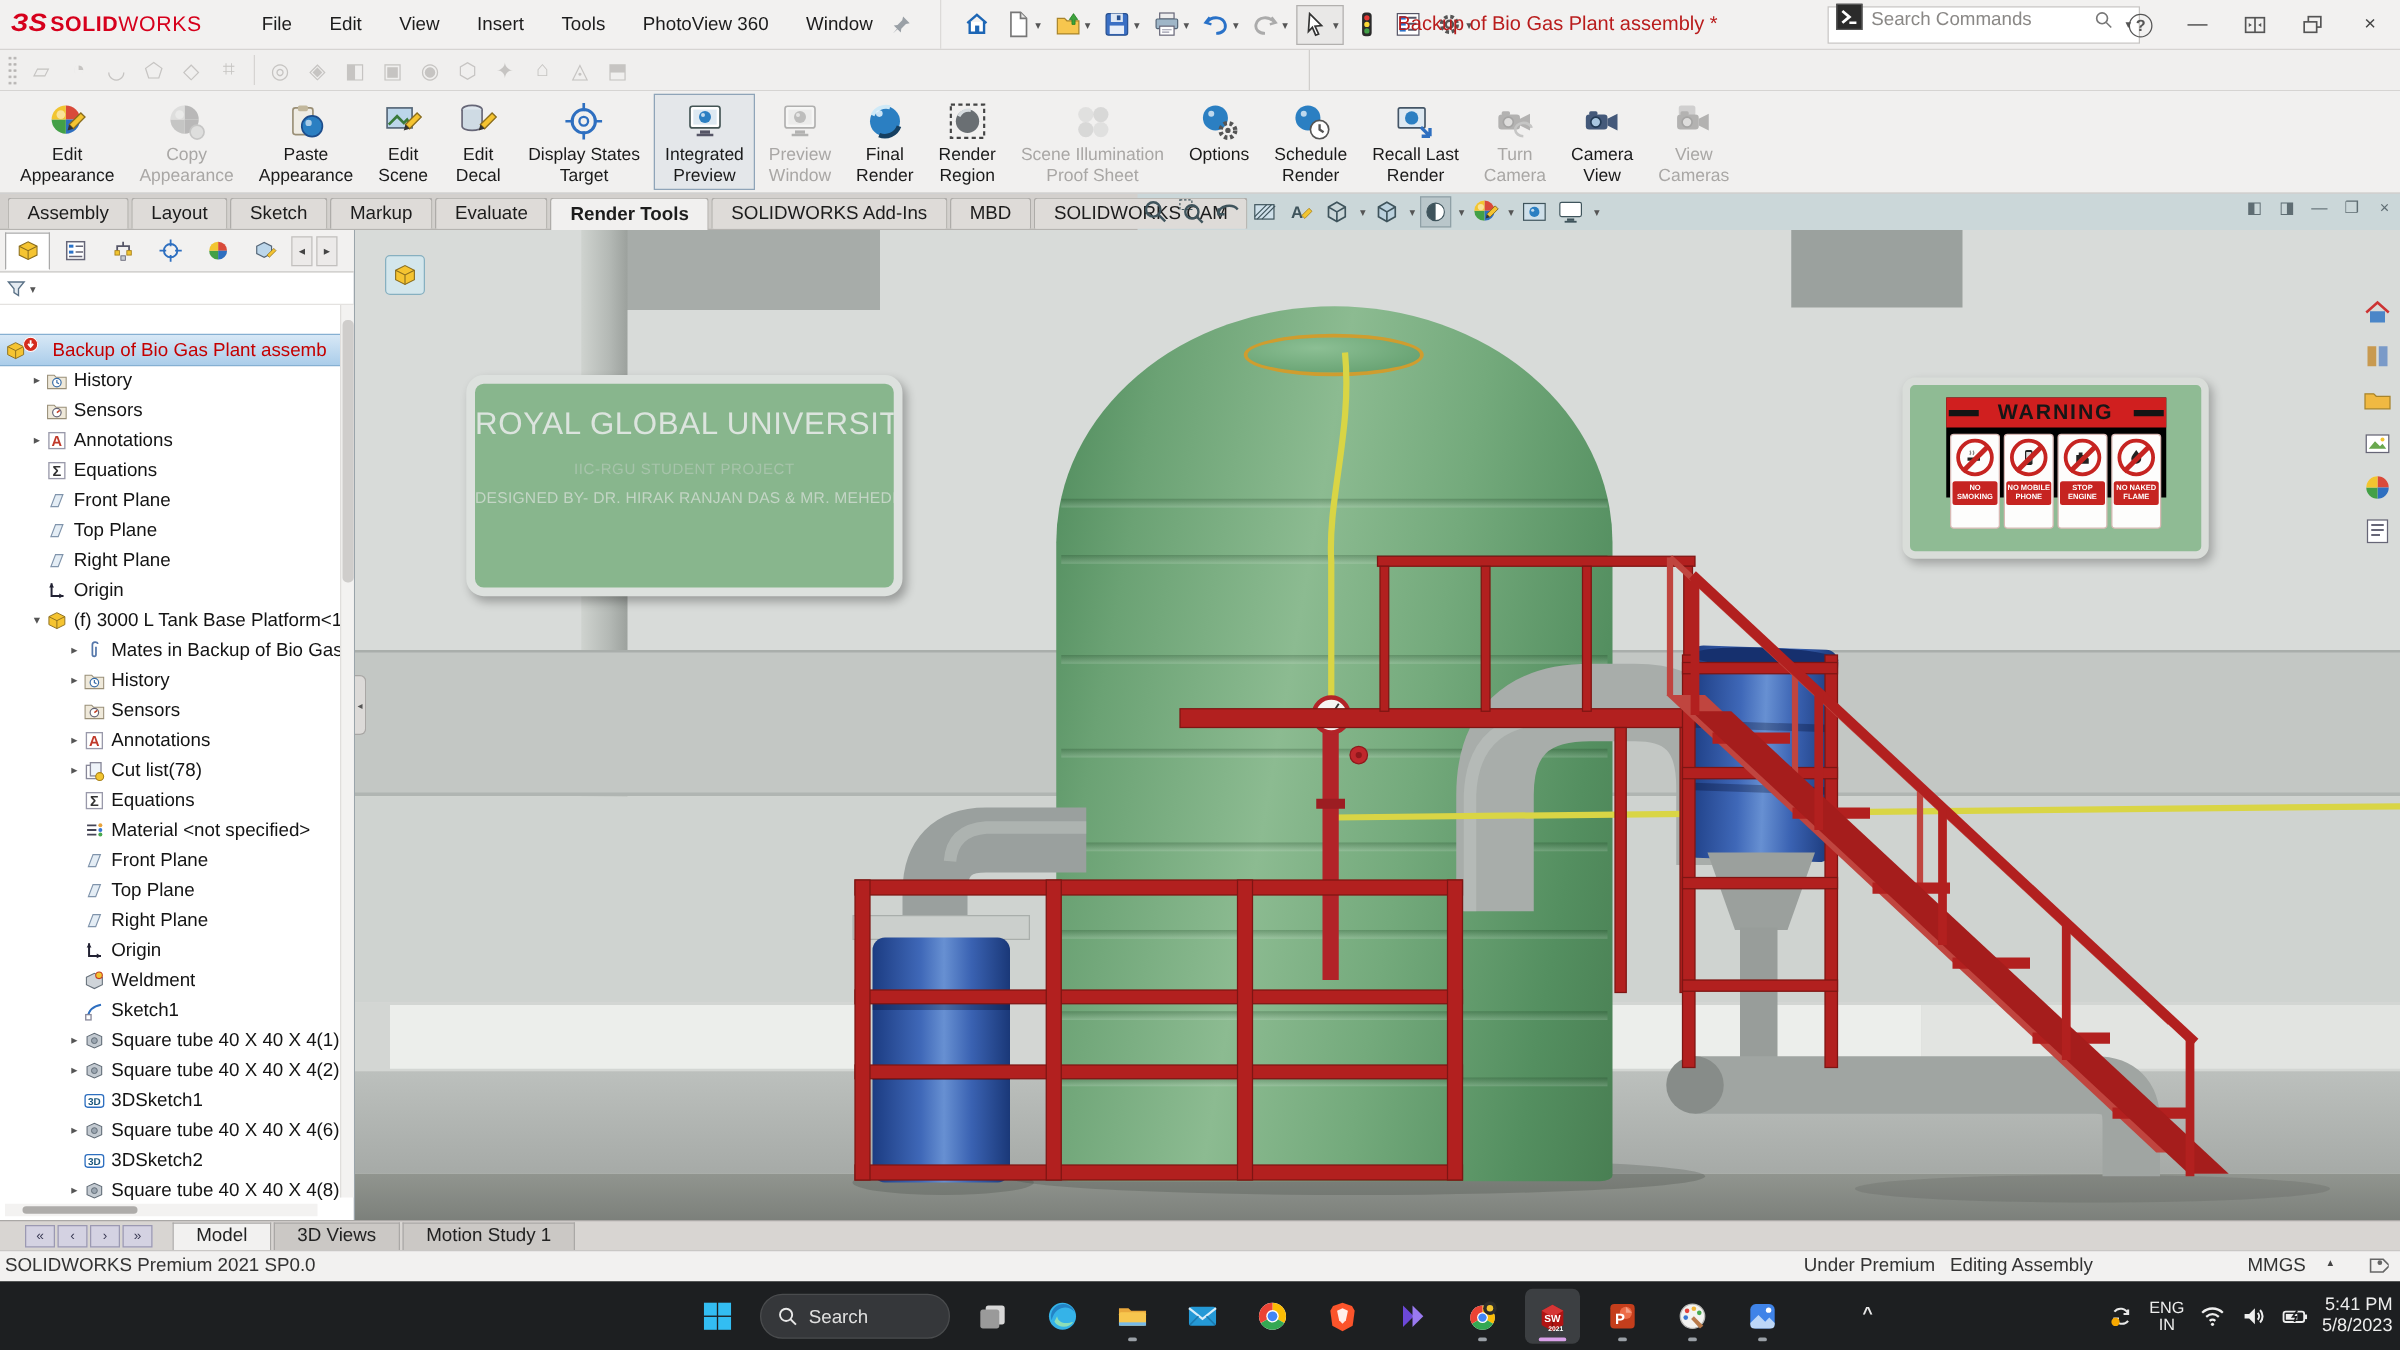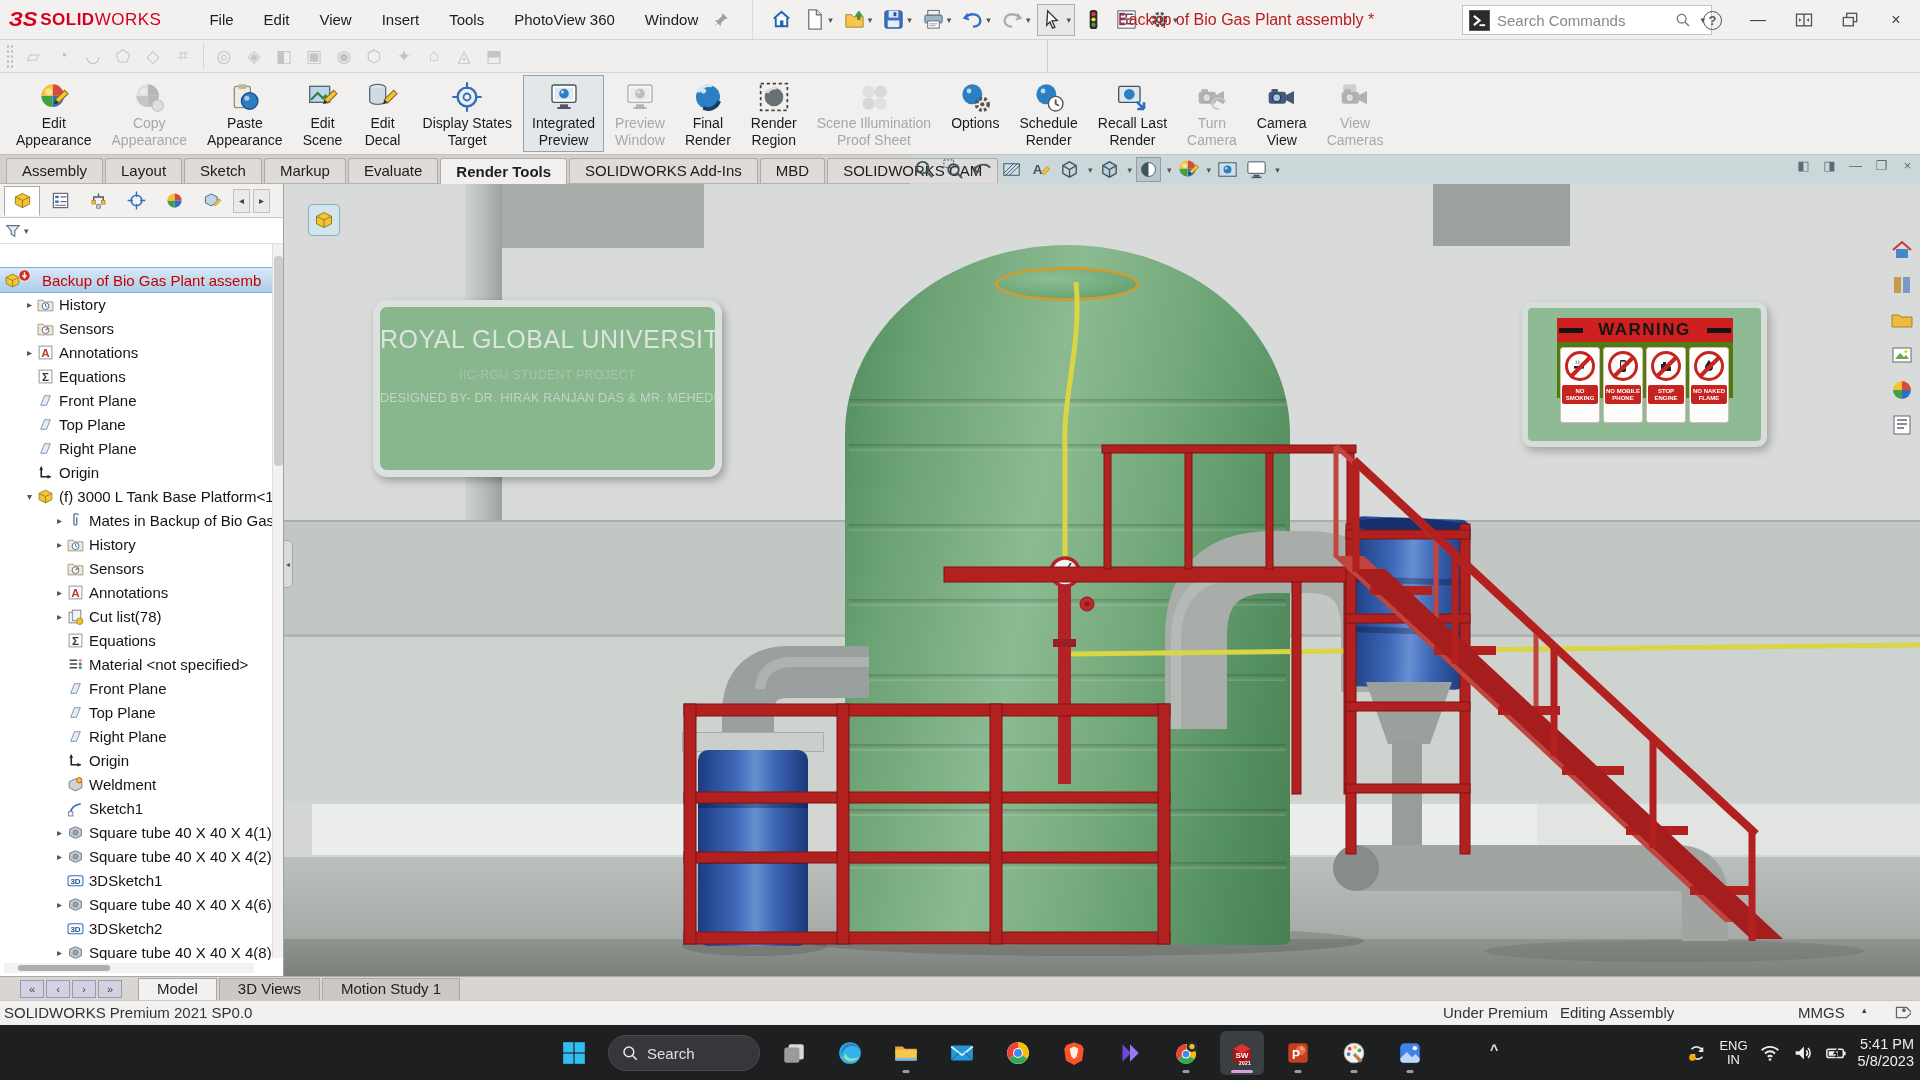--- a/index.html
+++ b/index.html
@@ -16,21 +16,21 @@
 .logo-bold{color:#d6001c;font-weight:bold;font-size:17px;letter-spacing:.5px}
 .logo-light{color:#d6001c;font-size:17px;letter-spacing:.5px}
 .menubar{display:flex;gap:30px;margin-left:48px;font-size:15px;color:#1c1c1c}
 .menu-item{cursor:default}
 .pin-wrap{width:18px;height:18px;margin-left:14px}
 .quicktools{display:flex;align-items:center;gap:4px;margin-left:22px;border-left:1px solid #dcdad8;padding-left:14px;height:100%}
 .qt{display:flex;align-items:center;padding:2px 3px;height:32px}
 .qt .icn{width:23px;height:23px}
 .qt.boxed{border:1px solid #b2b0ae;background:#e9e8e7}
 .doc-title{position:absolute;left:1118px;top:0;height:40px;display:flex;align-items:center;font-size:16px;color:#b91c1c;white-space:nowrap}
-.search-box{position:absolute;left:1462px;top:5px;width:250px;height:30px;background:#fff;border:1px solid #c6c4c2;display:flex;align-items:center;padding:0 6px;gap:7px}
+.search-box{position:absolute;left:1462px;top:5px;width:250px;height:30px;background:#fff;border:1px solid #c6c4c2;display:flex;align-items:flex-end;padding:10px 6px;gap:7px}
 .search-term-icon{width:21px;height:21px;background:#2b2b2b;border:1px solid #555;display:flex;align-items:center;justify-content:center}
 .search-term-icon svg{width:15px;height:15px}
 .search-ph{flex:1;font-size:15px;color:#8a8886;white-space:nowrap;overflow:hidden}
 .search-mag{width:16px;height:16px}
 .win-controls{position:absolute;right:0;top:0;height:40px;display:flex;align-items:center;gap:26px;padding-right:14px}
 .wc{width:20px;height:20px;display:flex;align-items:center;justify-content:center;font-size:16px;color:#444}
 .help-circle{width:19px;height:19px;border:1.6px solid #555;border-radius:50%;font-size:13px;font-weight:bold;color:#555;display:flex;align-items:center;justify-content:center}
 
 
 .toolbar2{position:absolute;left:0;top:40px;width:1920px;height:33px;background:#f0efee;border-bottom:1px solid #d6d4d2;display:flex;align-items:center}
@@ -103,21 +103,21 @@
 .shadow{position:absolute;border-radius:50%;background:rgba(25,30,25,.17)}
 #sh-tank{left:520px;top:742px;width:560px;height:30px}
 #sh-barrel{left:398px;top:752px;width:145px;height:20px}
 #sh-right{left:1200px;top:756px;width:380px;height:22px;background:rgba(25,30,25,.11)}
 #signboard{left:89px;top:116px;width:349px;height:177px;background:#88b68d;border:7px solid #dde1de;border-radius:14px;box-shadow:3px 4px 8px rgba(0,0,0,.28);text-align:center;overflow:hidden}
 .sign-l1{margin-top:18px;font-size:25px;color:#dce4de;letter-spacing:.5px;white-space:nowrap}
 .sign-l2{margin-top:2px;font-size:40px;font-weight:bold;color:#d8e1da;letter-spacing:1px;white-space:nowrap}
 .sign-l3{margin-top:14px;font-size:12px;color:#a7c4ab;letter-spacing:.5px}
 .sign-l4{margin-top:9px;font-size:12.5px;color:#c3d5c5;letter-spacing:.2px;white-space:nowrap}
 #warnsign{left:1238px;top:118px;width:245px;height:145px;background:#8fbb94;border:6px solid #d9ddd9;border-radius:10px;box-shadow:3px 4px 8px rgba(0,0,0,.25)}
-.warn-panel{margin:10px auto 0;width:176px;height:80px;background:#4d7c0f;position:relative}
+.warn-panel{margin:10px auto 0;width:176px;height:80px;background:#000000;position:relative}
 .warn-banner{height:24px;background:#d01f1f;display:flex;align-items:center;justify-content:center;position:relative}
 .warn-banner:before,.warn-banner:after{content:"";position:absolute;top:10px;width:24px;height:5px;background:#141414}
 .warn-banner:before{left:2px}
 .warn-banner:after{right:2px}
 .warn-title{font-size:17px;font-weight:bold;color:#161616;letter-spacing:1.5px}
 .picto-row{display:flex;justify-content:center;gap:3px;margin-top:5px}
 .picto{width:40px;height:76px;background:#fdfdfc;border:1px solid #d8b9b4;border-radius:3px;display:flex;flex-direction:column;align-items:center;padding-top:3px}
 .picto-circle{width:30px;height:30px;border:3px solid #c62421;border-radius:50%;position:relative;display:flex;align-items:center;justify-content:center}
 .picto-circle:after{content:"";position:absolute;left:-2px;top:11px;width:29px;height:4px;background:#c62421;transform:rotate(-45deg)}
 .picto-circle svg{width:16px;height:16px}

